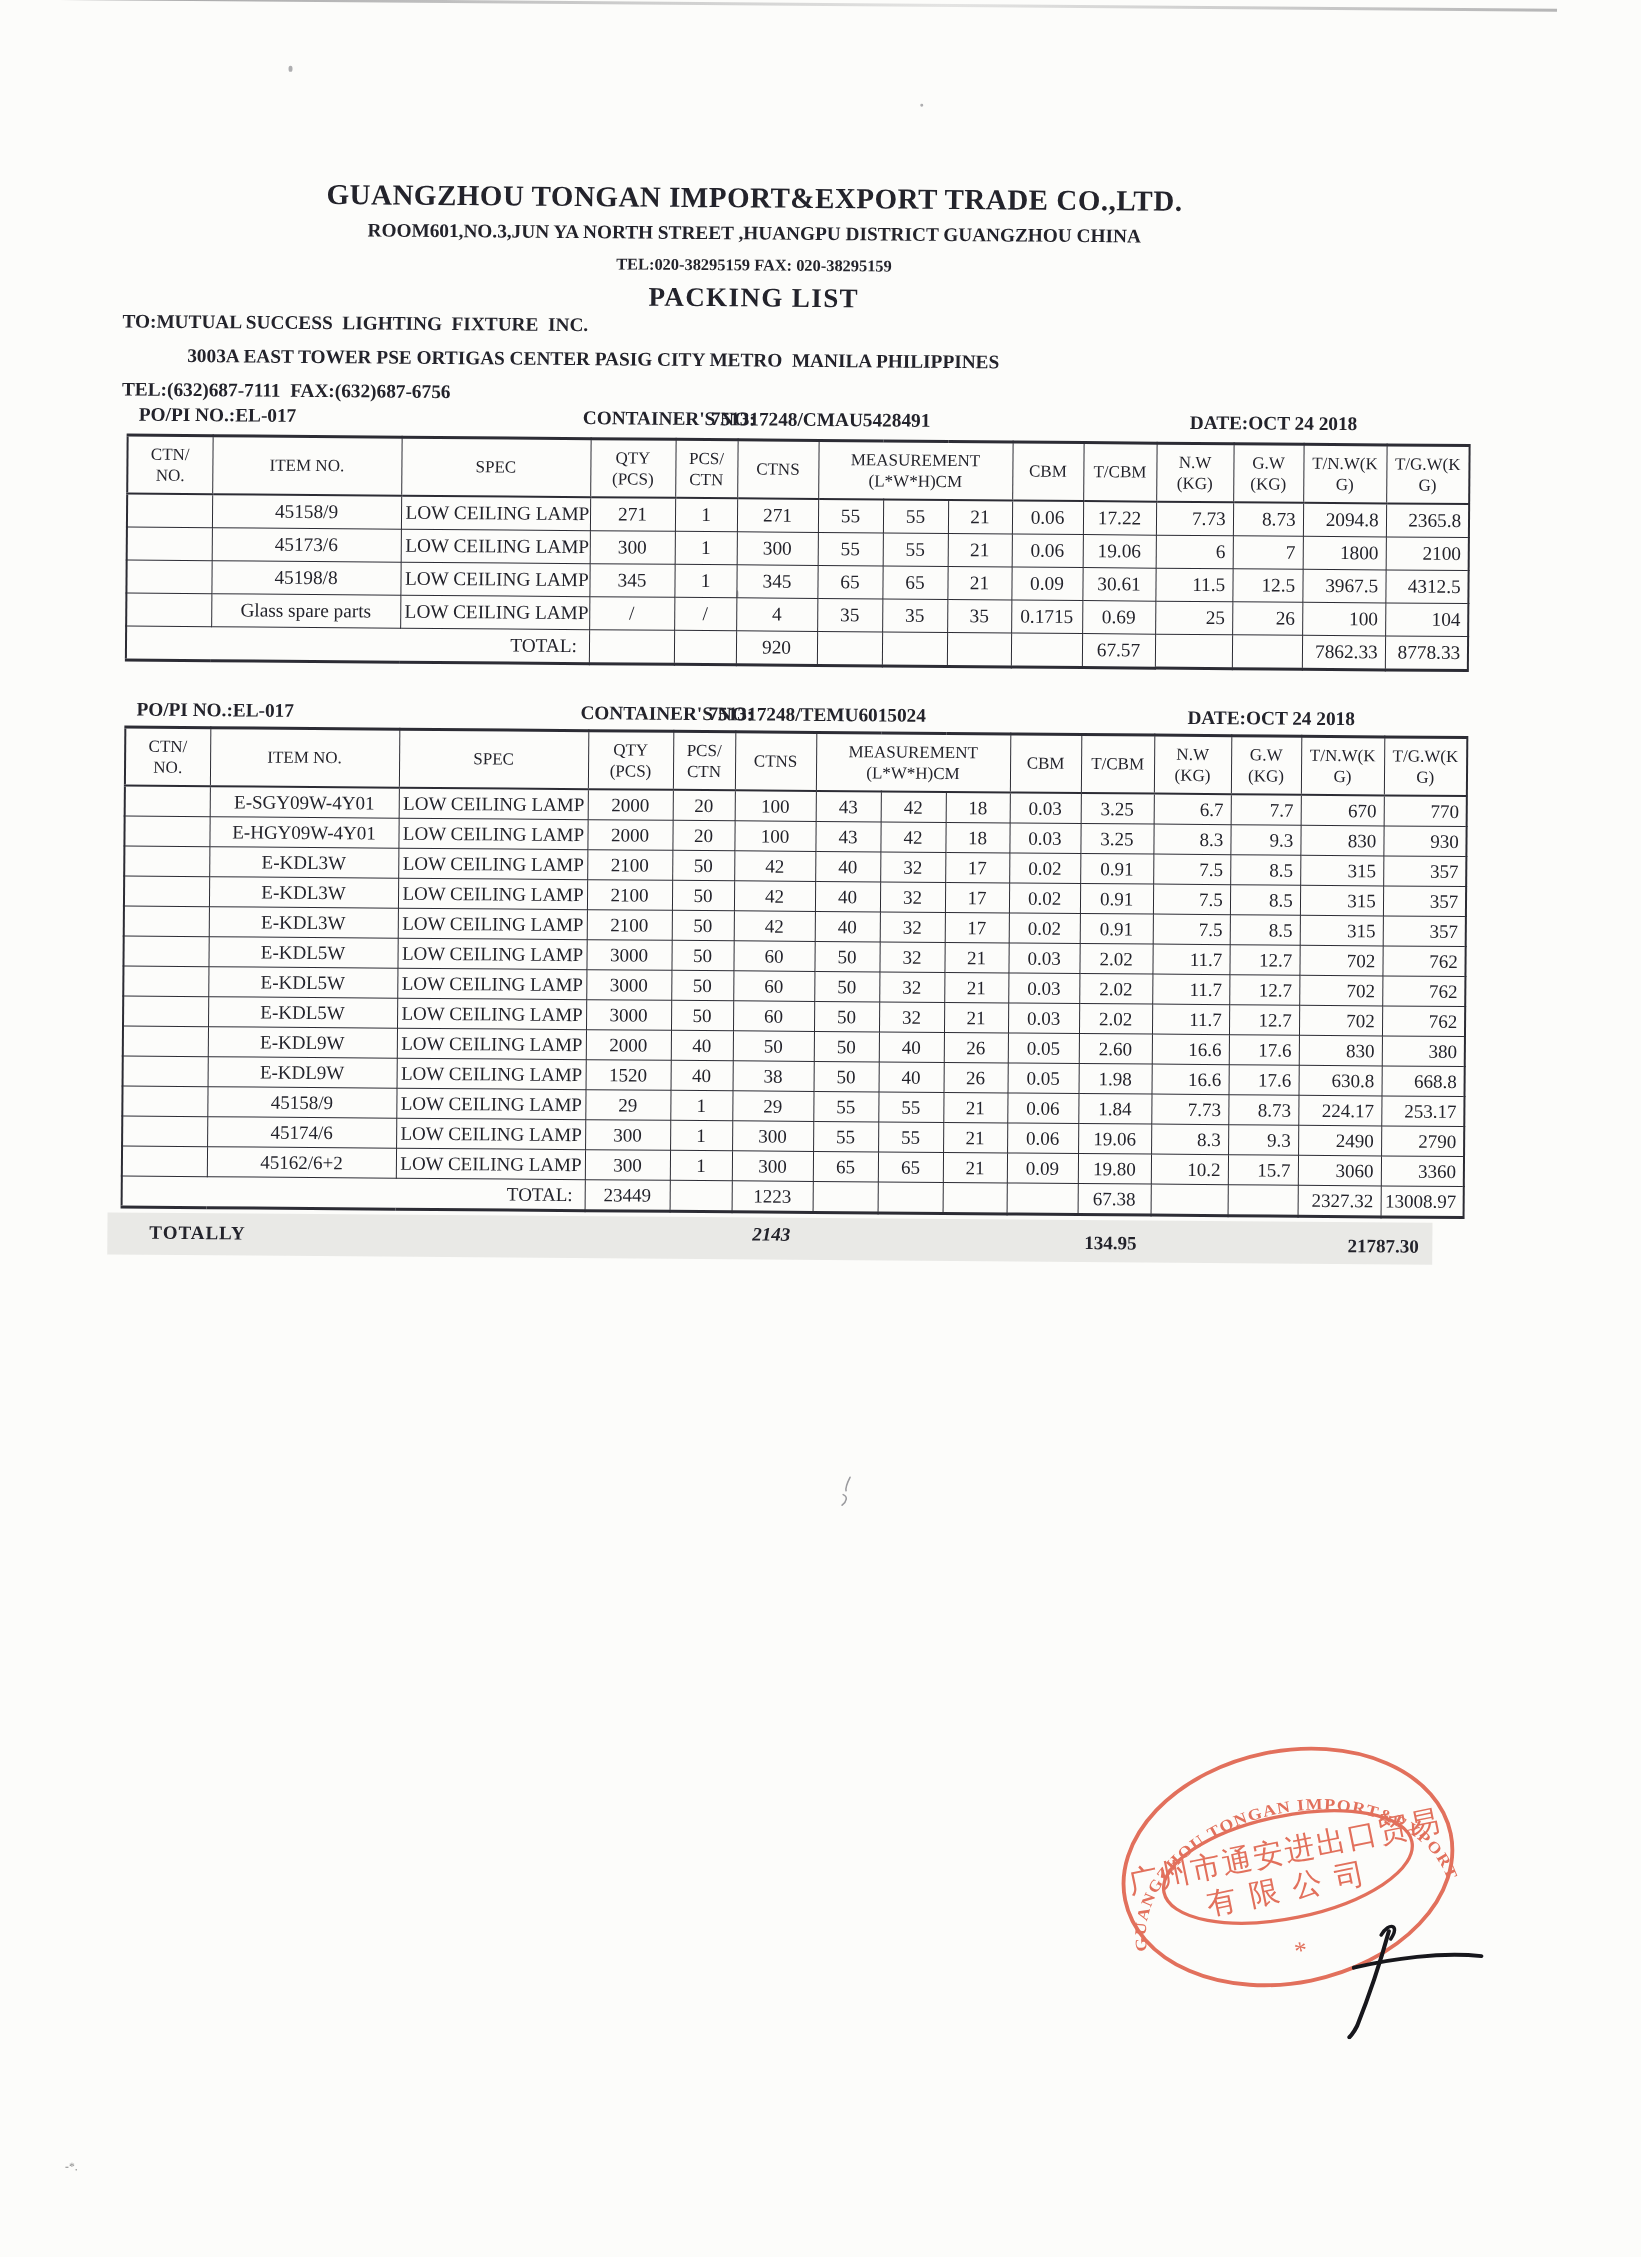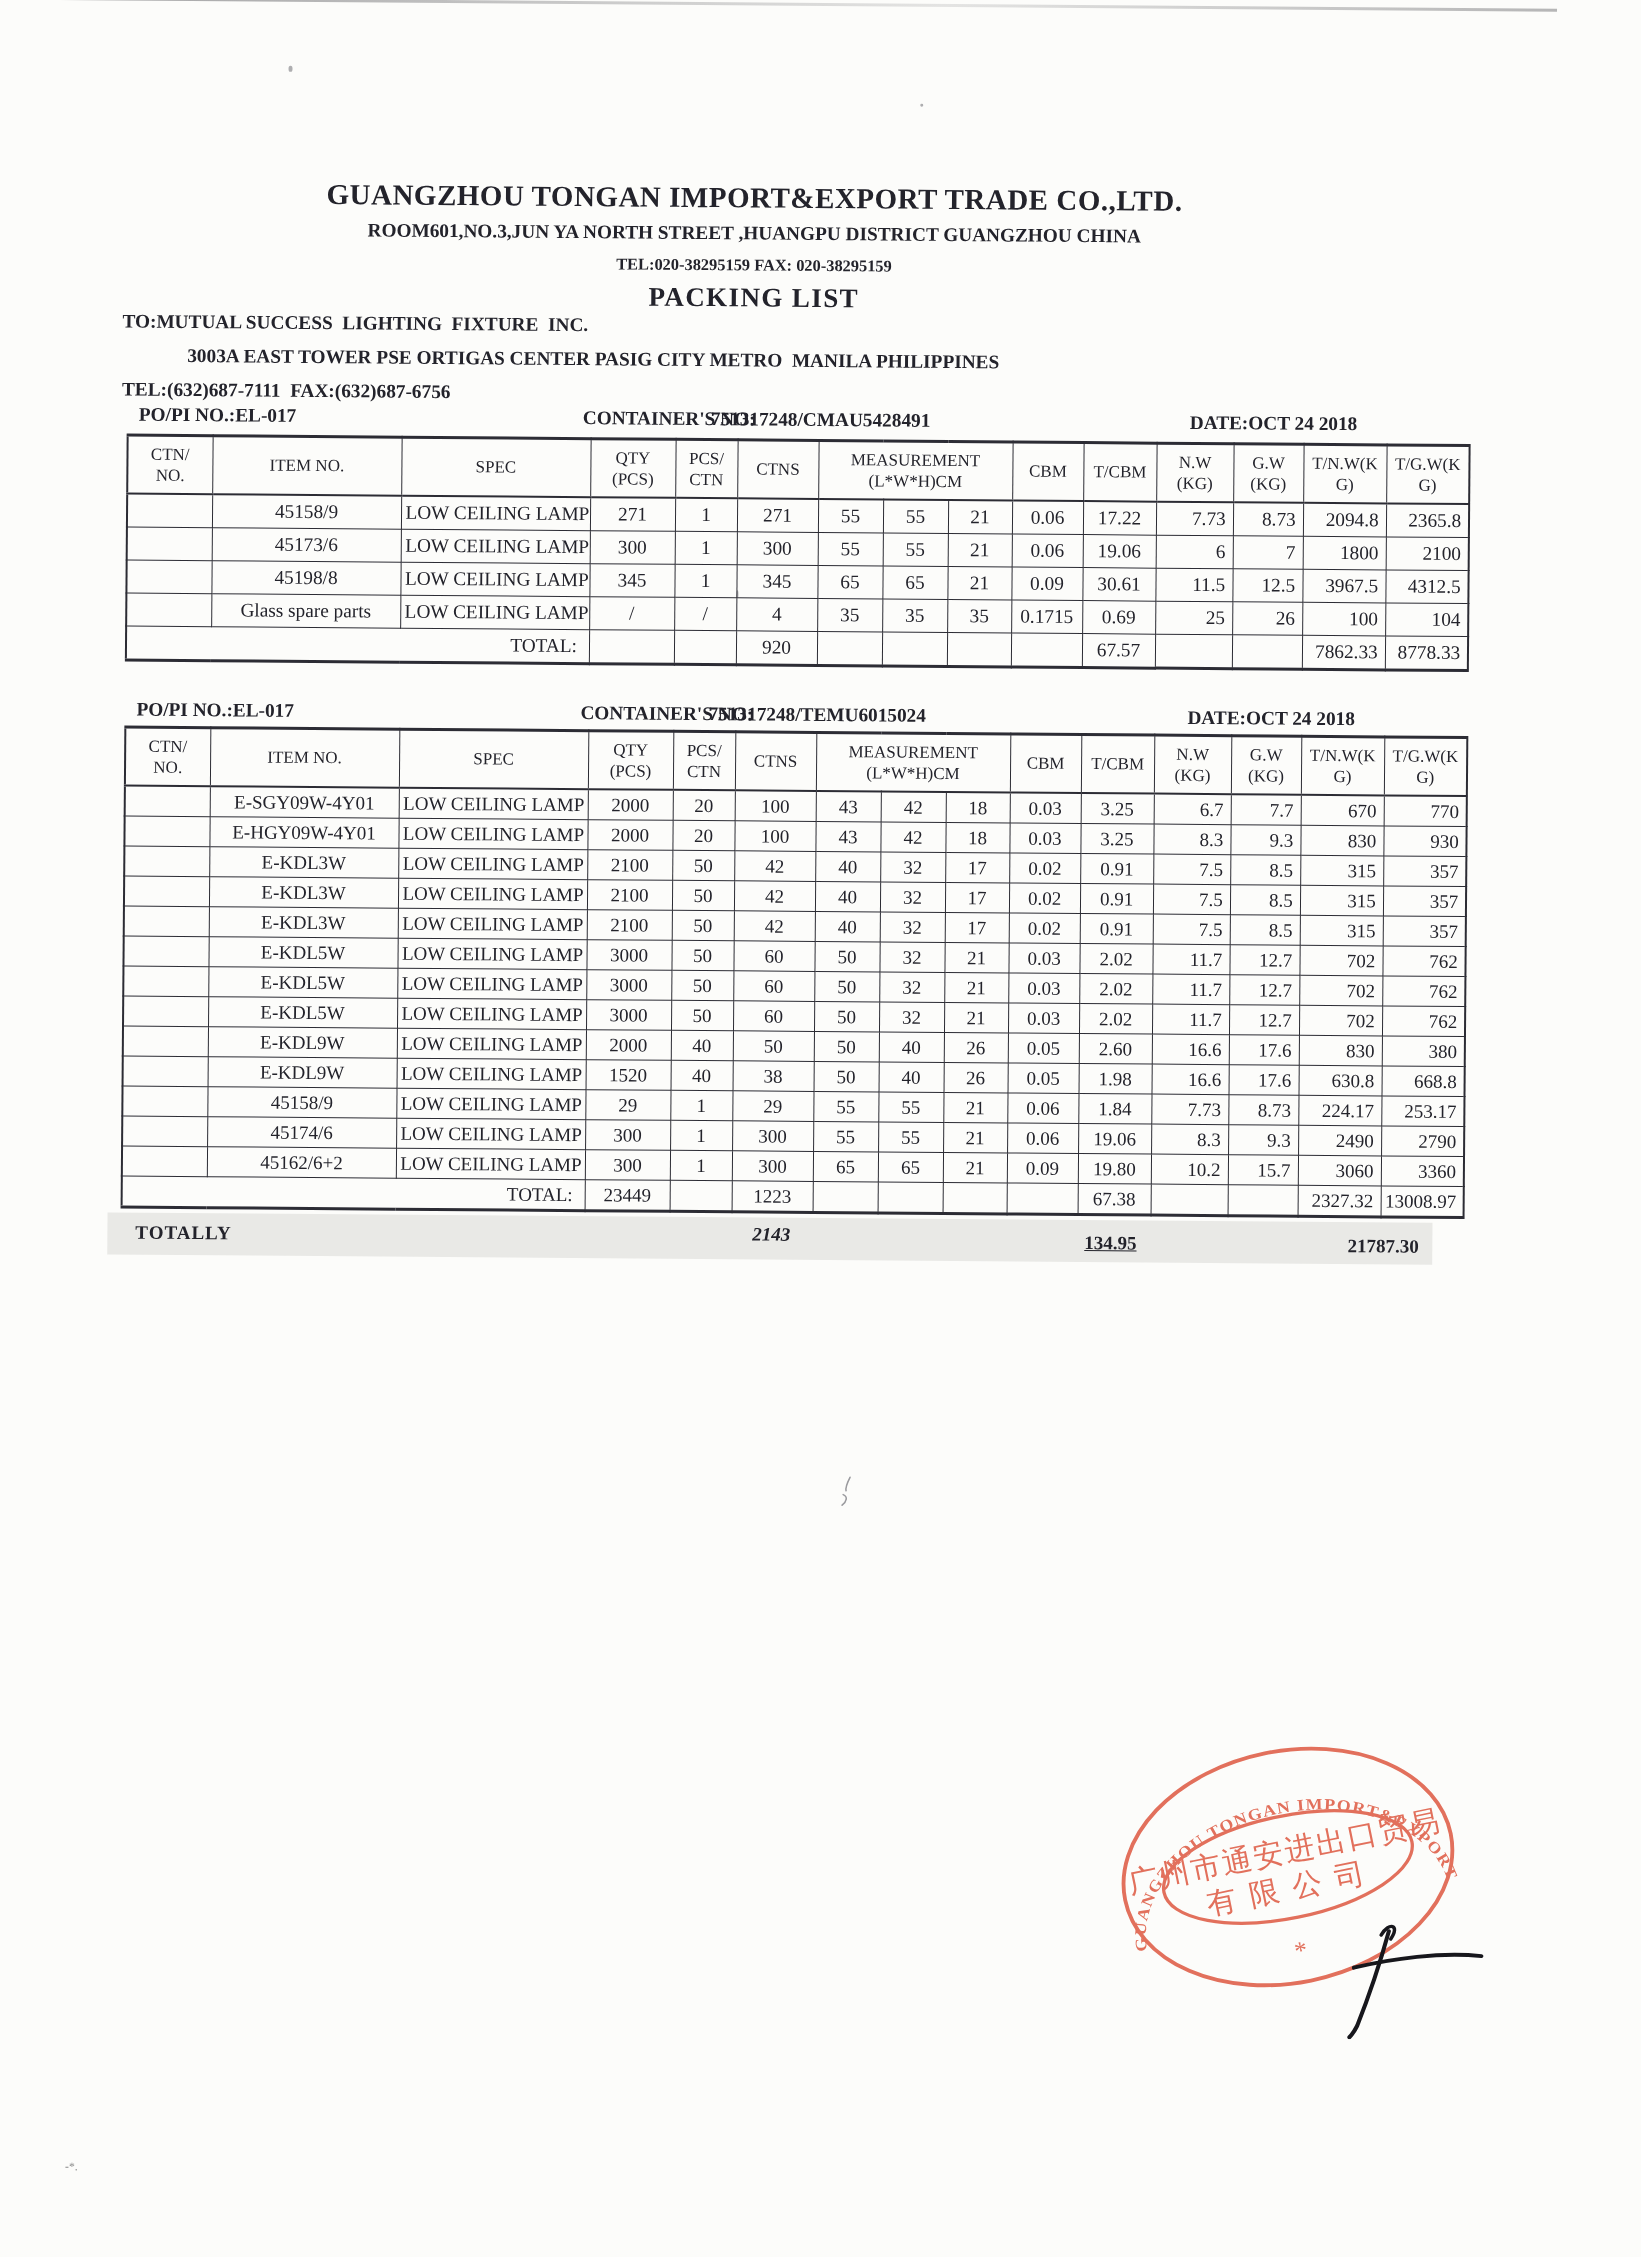--- a/index.html
+++ b/index.html
@@ -52,23 +52,23 @@
   #table1 td { height:32px; font-size:19.3px; }
   #table2 td { height:29px; font-size:19px; }
   td.c11, td.c12, td.c13, td.c14 { text-align:right; padding-right:6.8px; }
   td.total-label { text-align:right; padding-right:11.6px; font-size:18.3px; }
   tr.total-row td { height:37px; }
 
   
   .totally { position:absolute; left:110px; top:1218px; width:1325px; height:42px;
     background:#e9e9e6; font-weight:700; font-size:19px; }
   .totally span { position:absolute; white-space:pre; }
-  .totally .glabel { left:28px;  top:8.7px;  letter-spacing:1px; }
+  .totally .glabel { left:42px;  top:8.7px;  letter-spacing:1px; }
   .totally .gctns  { left:645px; top:6px;font-style:italic; }
-  .totally .gcbm   { left:977px;top:11.6px;text-decoration:underline; }
+  .totally .gcbm   { left:977px;top:11.6px; }
   .totally .gwt    { right:13.5px; top:12.6px; }
 
   
   .stamp { position:absolute; left:1112px; top:1726px; width:367px; height:290px; opacity:.92; }
   .sig   { position:absolute; left:1337px; top:1890px; width:203px; height:145px; }
 </style>
 </head>
 <body>
 
 <div id="content">

